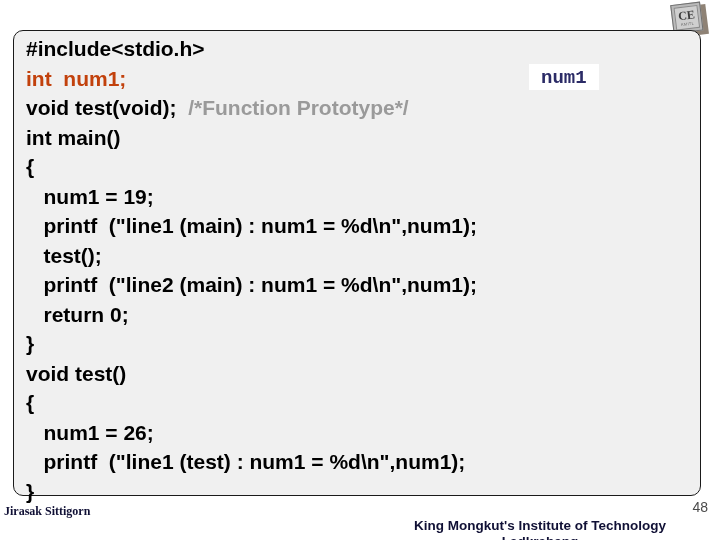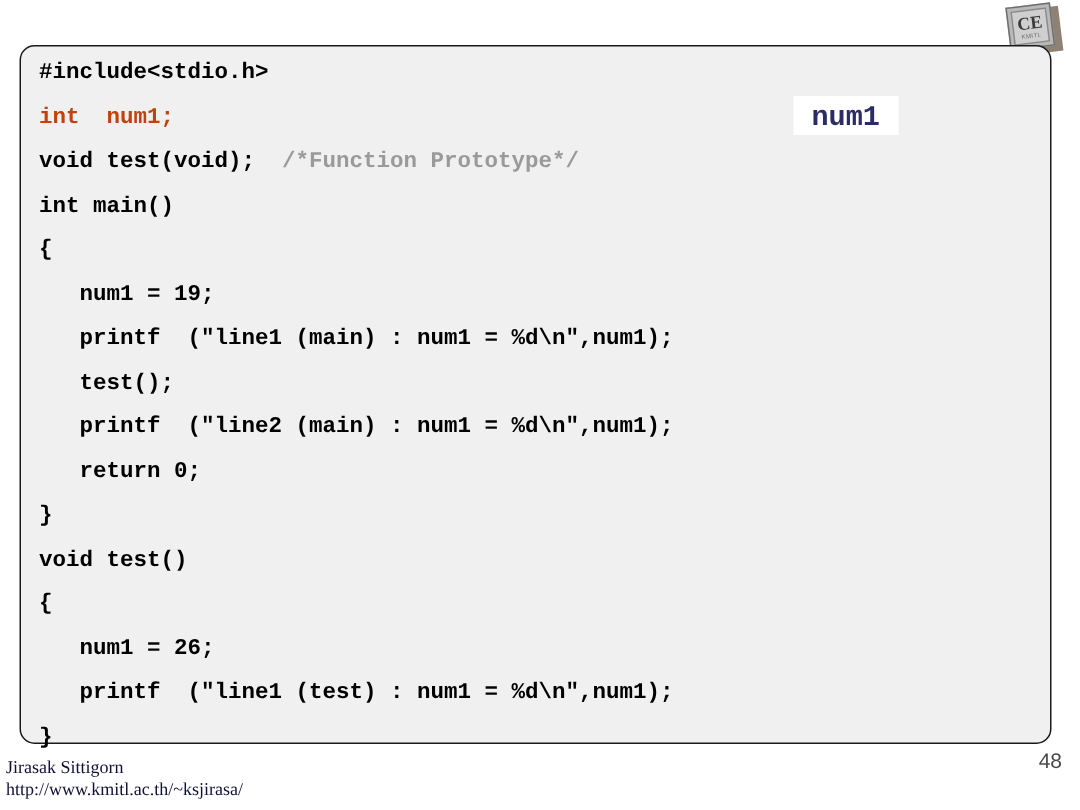--- a/index.html
+++ b/index.html
@@ -97,22 +97,22 @@
     border: 1px solid #1a1a1a;
     border-radius: 10px;
     box-sizing: border-box;
   }
 
   #code-body {
     position: absolute;
     left: 12px;
     top: 3px;
     right: 6px;
-    font-family: Liberation Mono, monospace;
-    font-size: 15px;
+    font-family: Liberation Sans, sans-serif;
+    font-size: 21px;
     font-weight: bold;
     line-height: 29.5px;
     color: #000000;
     white-space: pre;
     letter-spacing: 0px;
   }
   #code-body .line {
     height: 29.5px;
     white-space: pre;
     position: relative;
@@ -138,21 +138,21 @@
 
   
   #footer-left {
     position: absolute;
     left: 4px;
     top: 504px;
     width: 420px;
   }
   #footer-author {
     font-family: "Liberation Serif", serif;
-    font-weight: normal;
+    font-weight: bold;
     font-size: 12px;
     line-height: 14px;
     color: #101035;
     white-space: nowrap;
   }
   #footer-url {
     font-family: "Liberation Serif", serif;
     font-size: 12px;
     line-height: 15px;
     color: #101035;
@@ -212,19 +212,22 @@
   </div>
 
   <div id="code-panel">
     <div id="code-body"><div class="line"><span class="tok-plain">#include&lt;stdio.h&gt;</span></div><div class="line"><span class="tok-blue">int  num1;</span></div><div class="line"><span class="tok-plain">void test(void);  </span><span class="tok-comment">/*Function Prototype*/</span></div><div class="line"><span class="tok-plain">int main()</span></div><div class="line"><span class="tok-plain">{</span></div><div class="line"><span class="tok-plain">   num1 = 19;</span></div><div class="line"><span class="tok-plain">   printf  ("line1 (main) : num1 = %d\n",num1);</span></div><div class="line"><span class="tok-plain">   test();</span></div><div class="line"><span class="tok-plain">   printf  ("line2 (main) : num1 = %d\n",num1);</span></div><div class="line"><span class="tok-plain">   return 0;</span></div><div class="line"><span class="tok-plain">}</span></div><div class="line"><span class="tok-plain">void test()</span></div><div class="line"><span class="tok-plain">{</span></div><div class="line"><span class="tok-plain">   num1 = 26;</span></div><div class="line"><span class="tok-plain">   printf  ("line1 (test) : num1 = %d\n",num1);</span></div><div class="line"><span class="tok-plain">}</span></div></div>
   </div>
 
   <div id="callout-num1">num1</div>
 
   <div id="footer-left">
     <div id="footer-author">Jirasak Sittigorn</div>
-    <div id="footer-url">http://www.kmitl.ac.th/~ksjirasa/</div>
   </div>
 
   <div id="page-number">48</div>
 
+  <div id="footer-org">
+    <div class="org-line1">King Mongkut's Institute of Technology</div>
+    <div class="org-line2">Ladkrabang</div>
+  </div>
 
 </div>
 
 </body></html>

